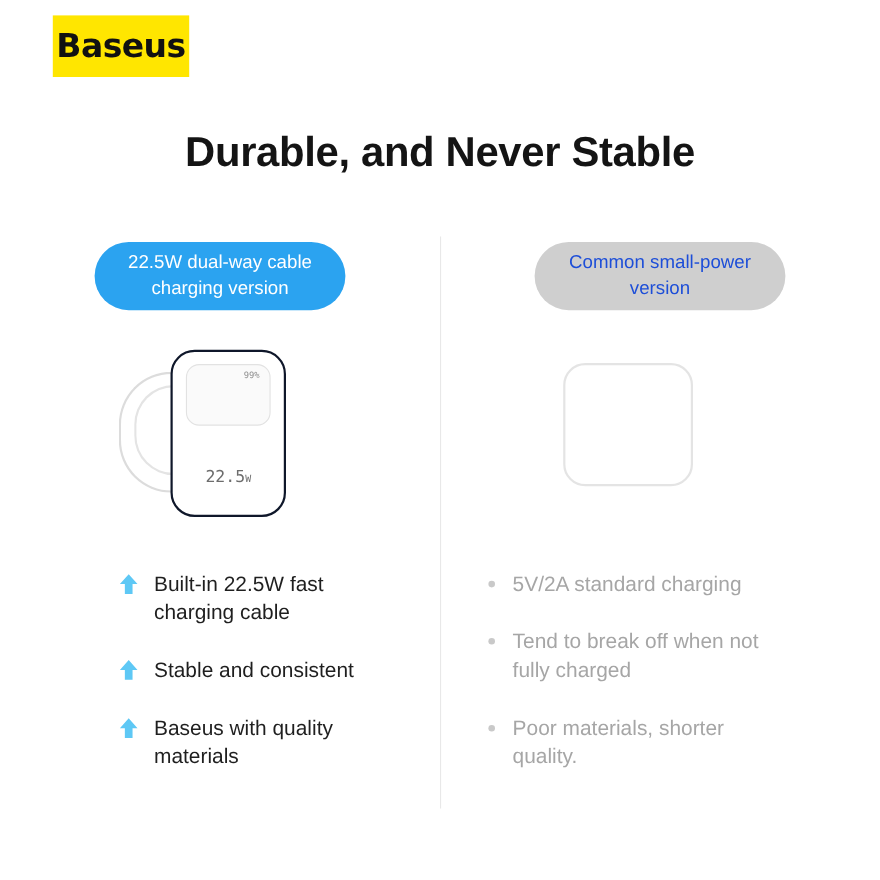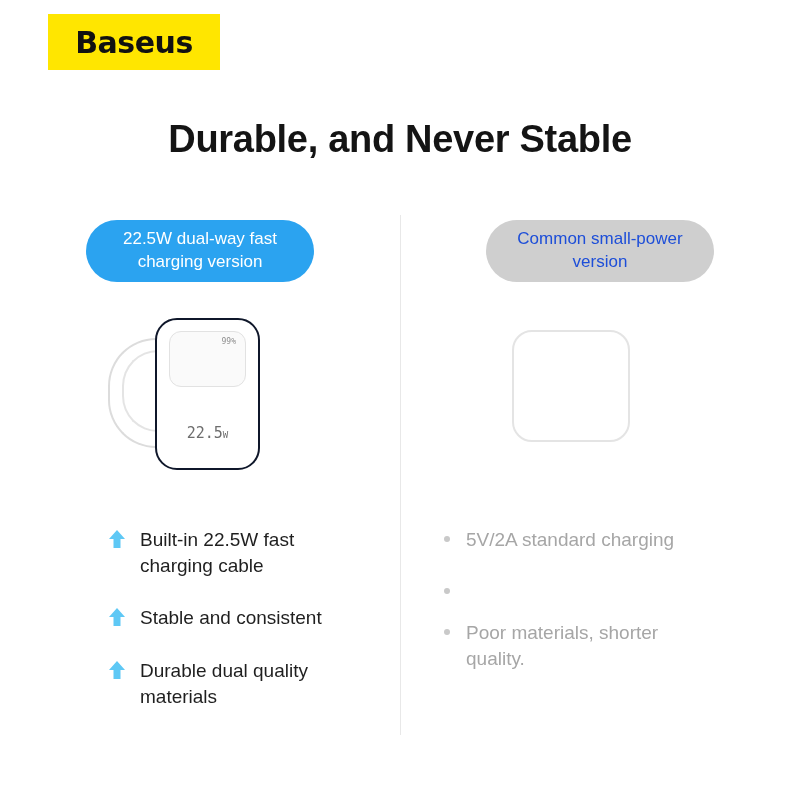--- a/index.html
+++ b/index.html
@@ -13,21 +13,21 @@
   .page {
     position: relative;
     width: 800px; height: 800px;
     background: #ffffff;
   }
 
   
   .logo {
     position: absolute;
     left: 48px; top: 14px;
-    width: 172px; height: 56px;
+    width: 124px; height: 56px;
     background: #ffe600;
     display: flex;
     align-items: center;
     justify-content: center;
   }
   .logo-text {
     font-family: "DejaVu Sans", sans-serif;
     font-weight: bold;
     font-size: 30px;
     letter-spacing: -0.5px;
@@ -147,21 +147,21 @@
     position: absolute;
     left: 112px; top: 22px;
     width: 118px; height: 112px;
     border: 2px solid #e4e4e4;
     border-radius: 20px;
     background: #ffffff;
   }
 
   
   .features {
-    margin-top: 14px;
+    margin-top: 6px;
     padding-left: 108px;
   }
   .features.right { padding-left: 44px; }
   .feat {
     display: flex;
     align-items: flex-start;
     margin-bottom: 26px;
   }
   .arrow-icon {
     flex: 0 0 auto;
@@ -194,21 +194,21 @@
     <span class="logo-text">Baseus</span>
   </div>
 
   <h1 class="headline">Durable, and Never Stable</h1>
 
   <div class="divider"></div>
 
   <div class="compare">
 
     <div class="col">
-      <div class="pill pill-primary">22.5W dual-way fast charging version</div>
+      <div class="pill pill-primary">22.5W dual-way cable charging version</div>
 
       <div class="illus">
         <div class="cable"></div>
         <div class="cable2"></div>
         <div class="powerbank">
           <div class="pb-screen">
             <span class="pb-pct">99%</span>
           </div>
           <div class="pb-watt"><span>22.5</span><small>W</small></div>
         </div>
@@ -224,39 +224,40 @@
         <div class="feat">
           <svg class="arrow-icon" viewBox="0 0 18 20">
             <path d="M9 1 L17 10 L12.5 10 L12.5 19 L5.5 19 L5.5 10 L1 10 Z" fill="#5ec8f5"></path>
           </svg>
           <div class="feat-text">Stable and consistent</div>
         </div>
         <div class="feat">
           <svg class="arrow-icon" viewBox="0 0 18 20">
             <path d="M9 1 L17 10 L12.5 10 L12.5 19 L5.5 19 L5.5 10 L1 10 Z" fill="#5ec8f5"></path>
           </svg>
-          <div class="feat-text">Durable dual quality materials</div>
+          <div class="feat-text">Baseus with quality materials</div>
         </div>
       </div>
     </div>
 
     <div class="col">
       <div class="pill pill-secondary">Common small-power version</div>
 
       <div class="illus">
         <div class="charger"></div>
       </div>
 
       <div class="features right">
         <div class="feat">
           <span class="dot-icon"></span>
           <div class="feat-text muted">5V/2A standard charging</div>
         </div>
         <div class="feat">
           <span class="dot-icon"></span>
+          <div class="feat-text muted">Tend to break off when not fully charged</div>
         </div>
         <div class="feat">
           <span class="dot-icon"></span>
           <div class="feat-text muted">Poor materials, shorter quality.</div>
         </div>
       </div>
     </div>
 
   </div>
 </div>

